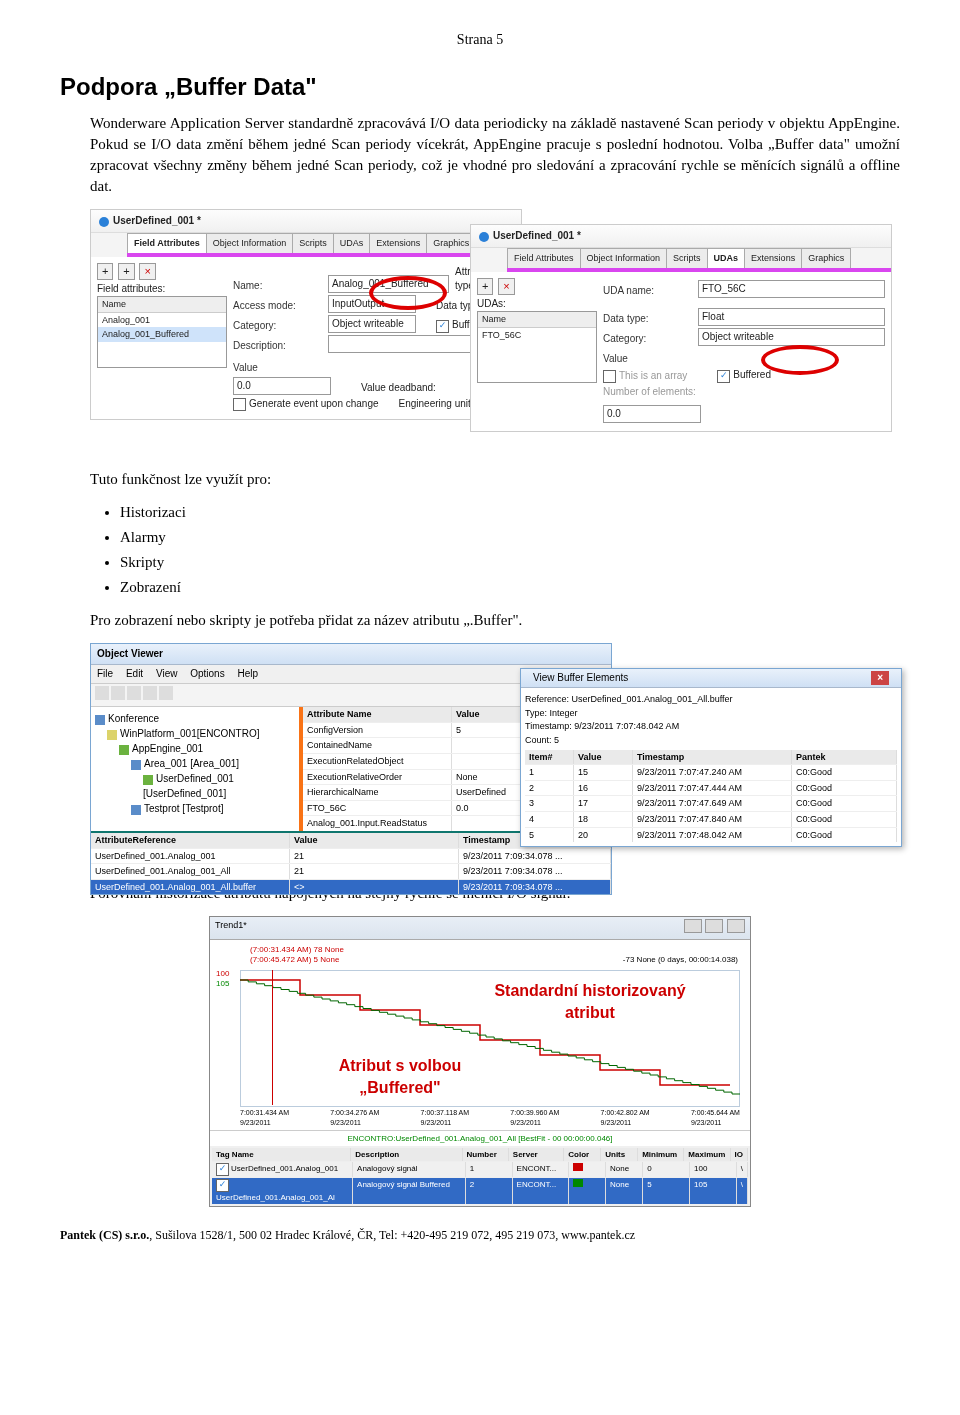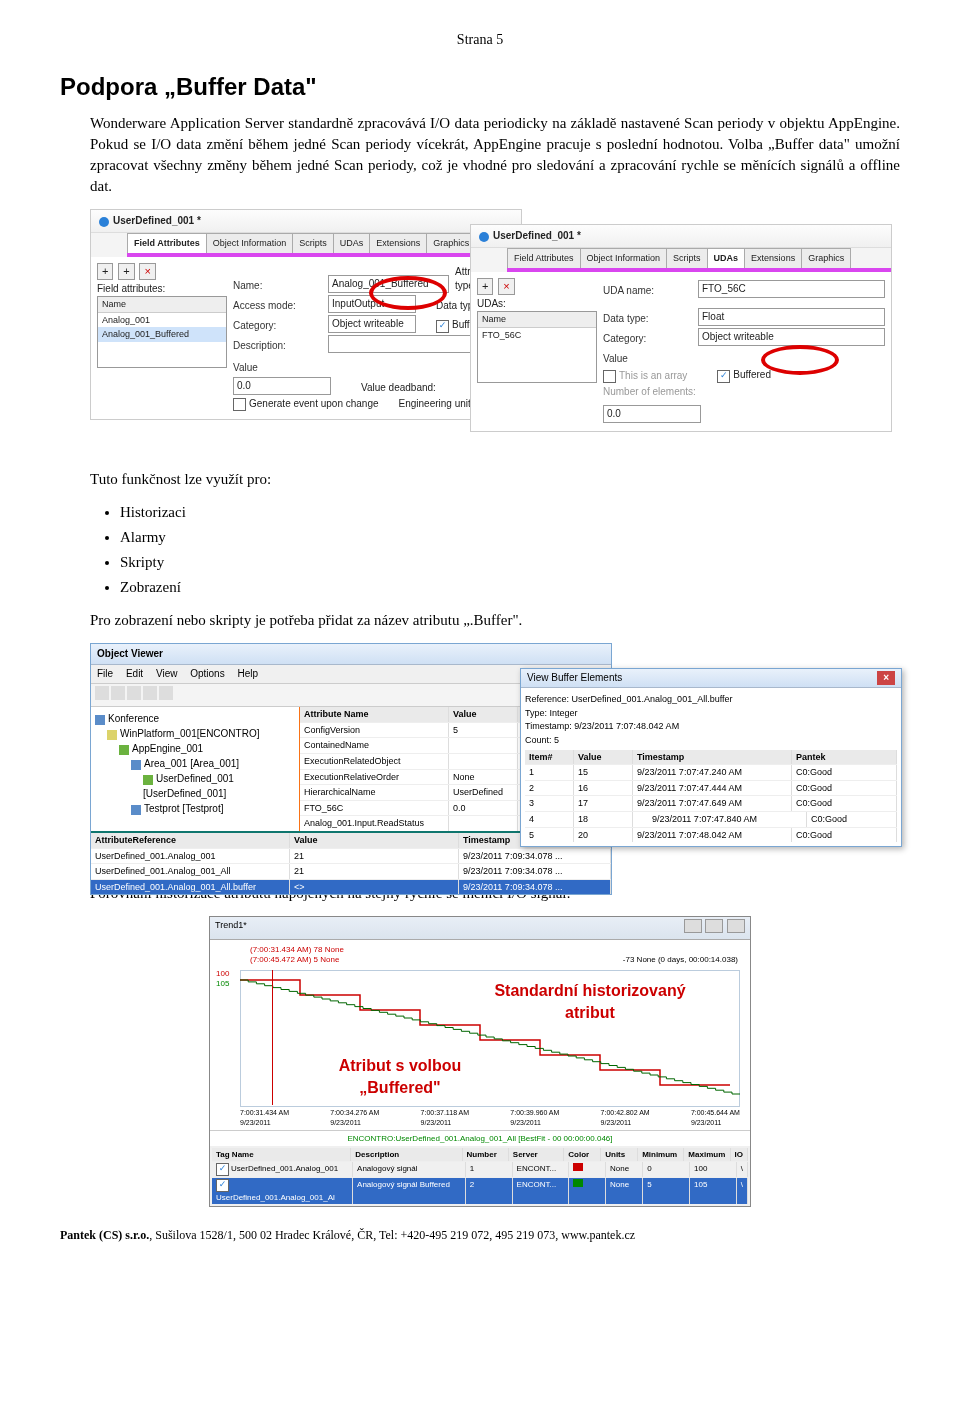--- a/index.html
+++ b/index.html
@@ -35,32 +35,32 @@
   .red-circle { position:absolute; border:4px solid #d00; border-radius:50%; }
   ul.bullets { margin:6px 0 12px 60px; padding:0; }
   ul.bullets li { margin:4px 0; font-size:15px; list-style: disc; }
   .objviewer { border:1px solid #7aa6d2; font-family:"Segoe UI",Tahoma,sans-serif; font-size:10px; }
   .objviewer-title { background:linear-gradient(#e9f1fb,#cfe0f4); padding:3px 6px; font-weight:bold; border-bottom:1px solid #a8b8cc; }
   .menubar { background:#f0f0f0; padding:2px 6px; border-bottom:1px solid #ccc; }
   .menubar span { margin-right:10px; }
   .toolbar { background:#f4f4f4; padding:2px 4px; border-bottom:1px solid #ccc; }
   .toolbar .tb { display:inline-block; width:14px; height:14px; background:#ddd; margin-right:2px; }
   .split { display:flex; }
-  .tree { width:200px; border-right:1px solid #f97316; padding:4px; background:#fff; font-size:10px; }
+  .tree { width:200px; border-right:4px solid #f97316; padding:4px; background:#fff; font-size:10px; }
   .tree .node { padding-left:12px; line-height:15px; }
   .tree .ic { display:inline-block; width:10px; height:10px; background:#6bb23f; margin-right:3px; vertical-align:middle; }
   .tree .ic.g { background:#5a8cc9; }
   .tree .ic.y { background:#dcd36a; }
   .attrgrid { flex:1; background:#fff; }
   .grid-hdr { display:flex; background:#eaeaea; font-weight:bold; font-size:9px; }
   .grid-hdr div, .grid-row div { padding:1px 4px; border-right:1px solid #ddd; }
   .grid-row { display:flex; font-size:9px; border-top:1px solid #eee; }
   .grid-row.sel { background:#316ac5; color:#fff; }
   .popup { position:absolute; background:#f4f4f4; border:1px solid #7aa6d2; font-family:"Segoe UI",Tahoma,sans-serif; font-size:10px; width:380px; box-shadow:2px 2px 6px rgba(0,0,0,0.3); }
-  .popup-title { background:linear-gradient(#e9f1fb,#cfe0f4); padding:2px 6px; border-bottom:1px solid #a8b8cc; display:flex; justify-content:space-between; }
+  .popup-title { background:linear-gradient(#e9f1fb,#cfe0f4); padding:2px 12px; border-bottom:1px solid #a8b8cc; display:flex; justify-content:space-between; }
   .popup-close { background:#c44; color:#fff; padding:0 6px; font-weight:bold; }
   .popup-body { background:#fff; padding:4px; }
   .popup-body .kv { font-size:9px; margin:1px 0; }
   .trend-window { width:540px; margin:10px auto; border:1px solid #888; font-family:"Segoe UI",Tahoma,sans-serif; font-size:9px; }
   .trend-title { background:linear-gradient(#e8eef6,#dbe4ee); padding:2px 5px; display:flex; justify-content:space-between; border-bottom:1px solid #aaa; }
   .trend-title .winbtn { display:inline-block; width:16px; height:12px; background:#ddd; border:1px solid #999; margin-left:1px; }
   .chart-area { position:relative; height:190px; background:#fff; border-bottom:1px solid #ccc; }
   .grid-line { position:absolute; background:#d8e0e8; }
   .annotation { position:absolute; color:#c00; font-family:Arial,sans-serif; font-weight:bold; font-size:16px; text-align:center; }
   .trend-footer { background:#f0f0f0; padding:2px; }
@@ -328,21 +328,21 @@
           </div>
           <div class="grid-row">
             <div style="width:40px;">3</div>
             <div style="width:50px;">17</div>
             <div style="width:150px;">9/23/2011 7:07:47.649 AM</div>
             <div style="flex:1;">C0:Good</div>
           </div>
           <div class="grid-row">
             <div style="width:40px;">4</div>
             <div style="width:50px;">18</div>
-            <div style="width:150px;margin-left:15px;">9/23/2011 7:07:47.840 AM</div>
+            <div style="width:150px;">9/23/2011 7:07:47.840 AM</div>
             <div style="flex:1;">C0:Good</div>
           </div>
           <div class="grid-row">
             <div style="width:40px;">5</div>
             <div style="width:50px;">20</div>
             <div style="width:150px;">9/23/2011 7:07:48.042 AM</div>
             <div style="flex:1;">C0:Good</div>
           </div>
         </div>
     </div>

